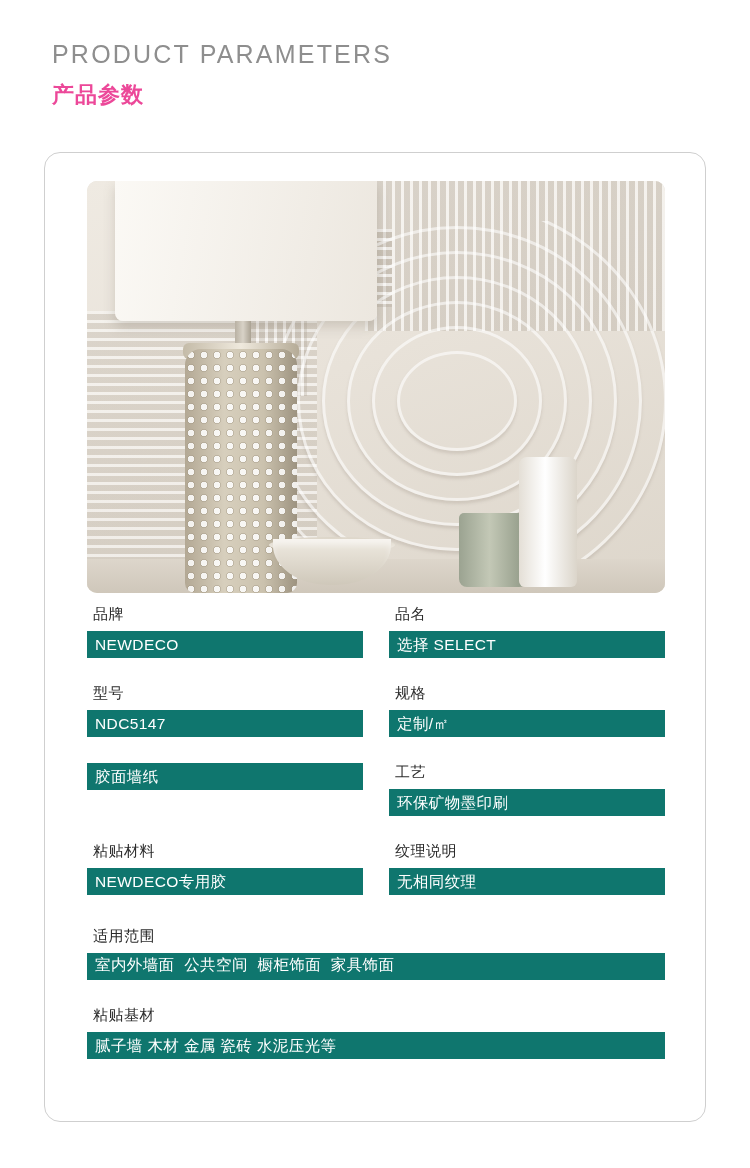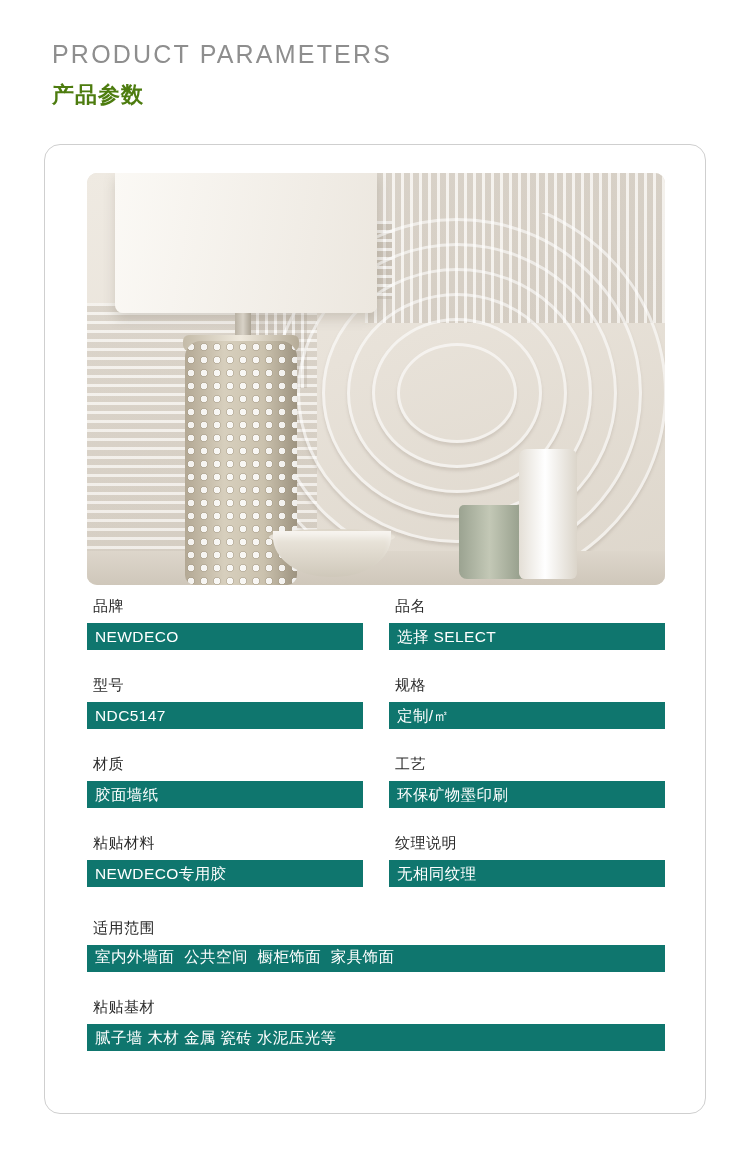--- a/index.html
+++ b/index.html
@@ -25,29 +25,29 @@
     font-size: 25px;
     letter-spacing: 2.2px;
     color: #8e8e8e;
     font-weight: 400;
     line-height: 1.3;
   }
   .header-cn {
     margin-top: 9px;
     font-size: 22px;
     font-weight: bold;
-    color: #4d7c0f;
+    color: #ec4899;
     letter-spacing: 1px;
   }
 
   
   .card {
     position: absolute;
     left: 44px;
-    top: 144px;
+    top: 152px;
     width: 662px;
     height: 970px;
     border: 1px solid #cfcfcf;
     border-radius: 16px;
     background: #fff;
   }
 
   
   .hero {
     position: absolute;
@@ -279,21 +279,20 @@
           <div class="spec-value">NDC5147</div>
         </div>
         <div class="spec-col">
           <div class="spec-label">规格</div>
           <div class="spec-value">定制/㎡</div>
         </div>
       </div>
 
       <div class="spec-row">
         <div class="spec-col">
-          <div class="spec-label">材质</div>
           <div class="spec-value">胶面墙纸</div>
         </div>
         <div class="spec-col">
           <div class="spec-label">工艺</div>
           <div class="spec-value">环保矿物墨印刷</div>
         </div>
       </div>
 
       <div class="spec-row">
         <div class="spec-col">

